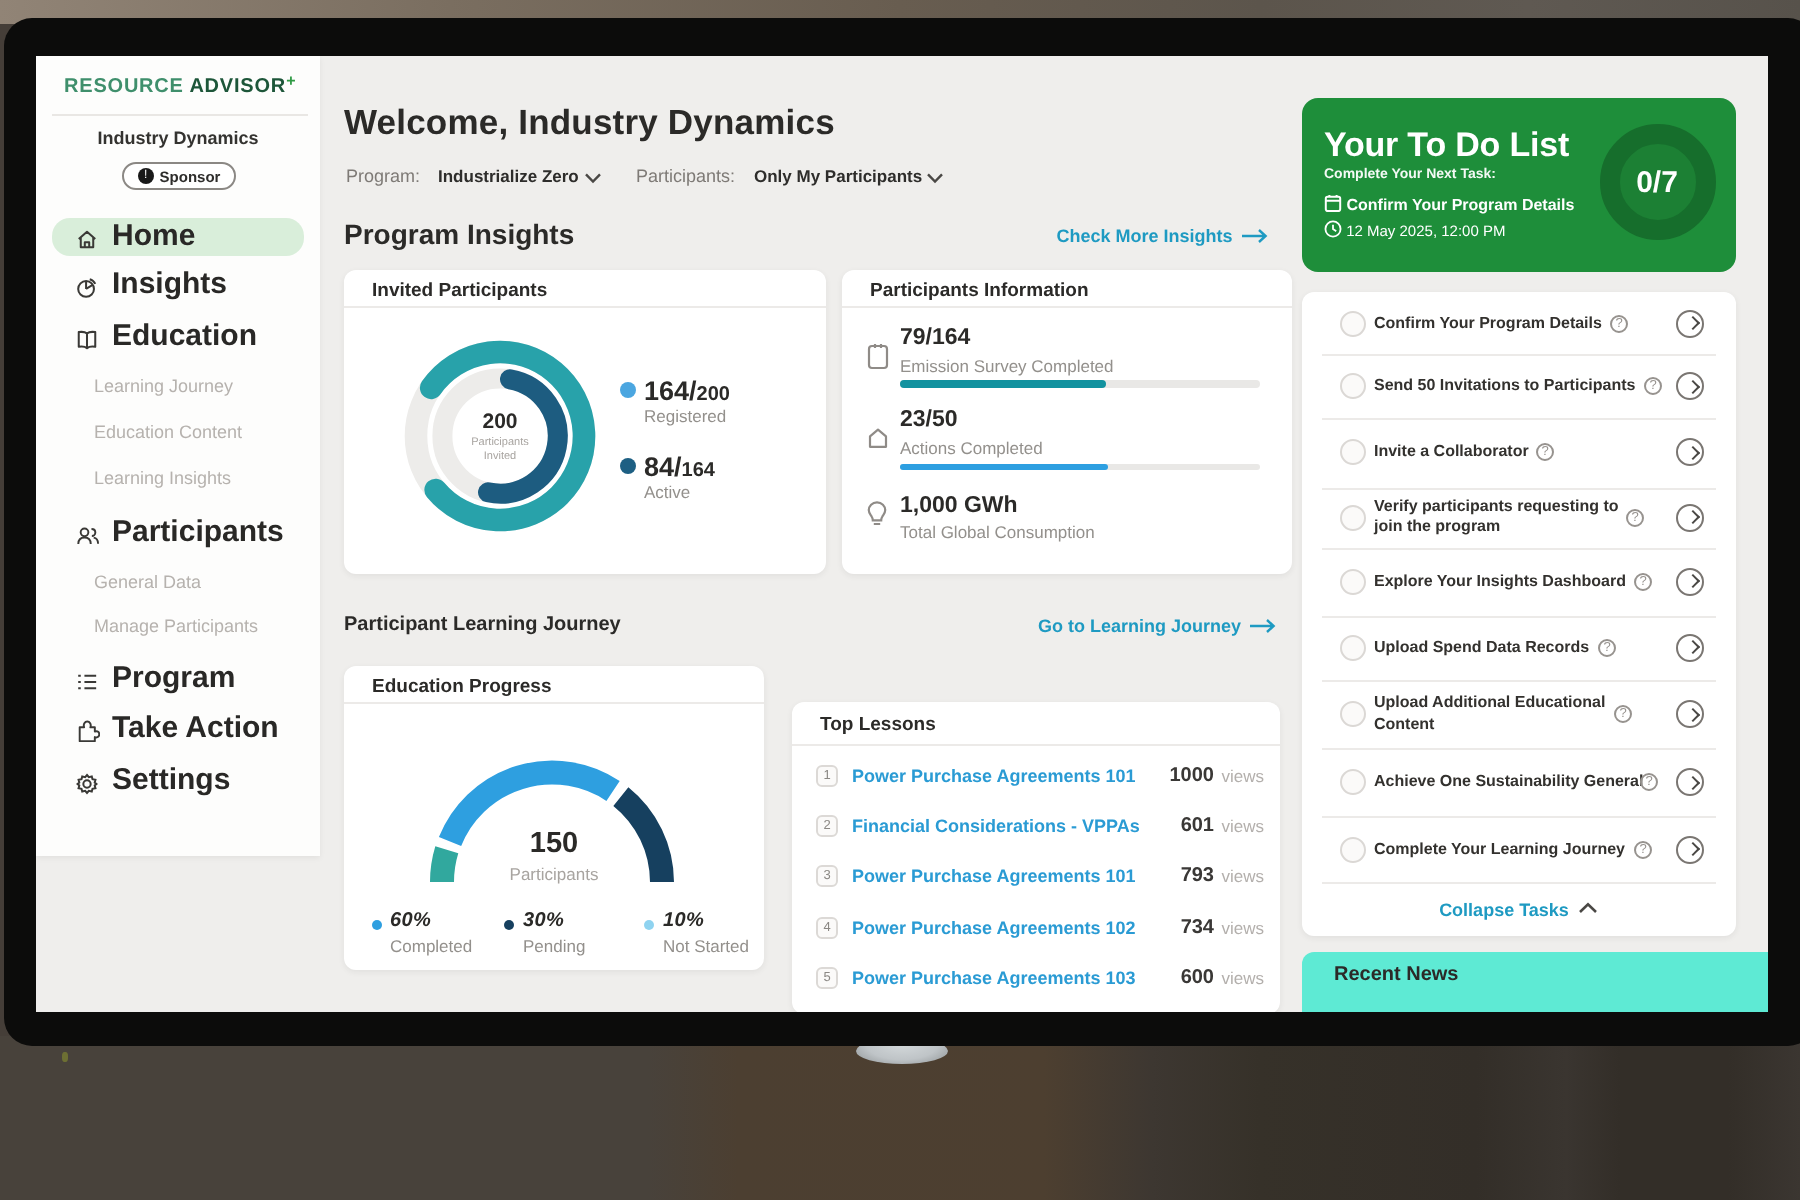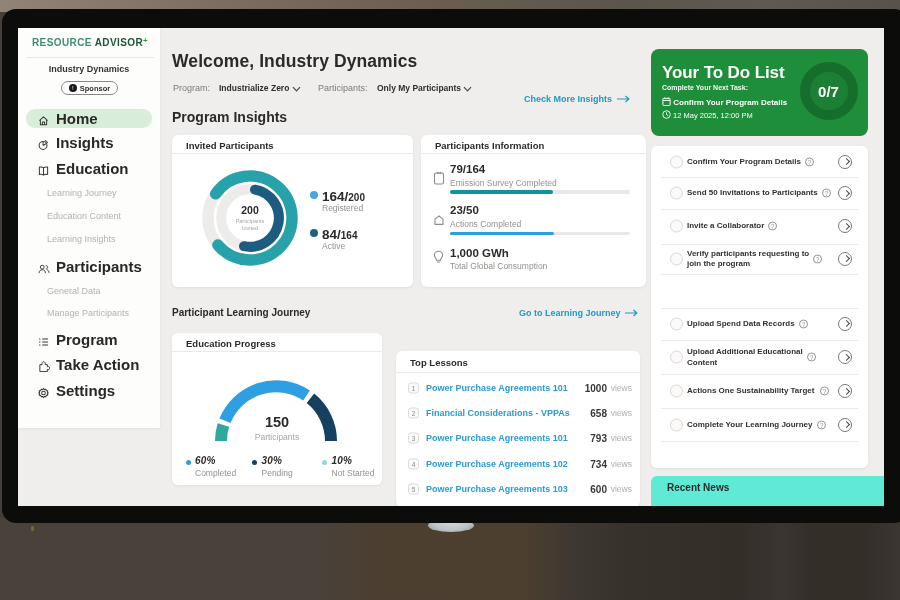--- a/index.html
+++ b/index.html
@@ -39,21 +39,21 @@
   #nav-home-bg { position:absolute; left:8px; top:80.5px; width:126px; height:19px; background:#d9eeda; border-radius:9px; }
 
   
   #welcome { position:absolute; left:154px; top:23px; font-size:17.5px; font-weight:bold; color:#2b2a28; letter-spacing:.1px; }
   .lbl { color:#7e7a76; font-size:9px; }
   .bld { color:#2e2d2b; font-size:9px; font-weight:bold; }
   #progrow { position:absolute; left:155px; top:53px; width:480px; height:12px; font-size:9px; }
   #sec1 { position:absolute; left:154px; top:81px; font-size:14px; font-weight:bold; color:#2b2a28; }
   #sec2 { position:absolute; left:154px; top:279px; font-size:10px; font-weight:bold; color:#2b2a28; }
   .tlink { color:#1e9ac2; font-size:9px; font-weight:bold; white-space:nowrap; }
-  #link1 { position:absolute; left:506px; top:66px; width:114px; text-align:left; }
+  #link1 { position:absolute; left:506px; top:85px; width:114px; text-align:center; }
   #link2 { position:absolute; left:494px; top:280px; width:126px; text-align:right; }
 
   .card { position:absolute; background:#fff; border-radius:6px; box-shadow:0 1px 3px rgba(40,40,40,.07); }
   .chead { position:absolute; left:14px; top:5px; font-size:9.5px; font-weight:bold; color:#2b2a28; }
   .cdiv { position:absolute; left:0; width:100%; height:1px; background:#eceae8; }
 
   
   #card1 { left:154px; top:107px; width:241px; height:152px; }
   #card2 { left:403px; top:107px; width:225px; height:152px; }
   #card3 { left:154px; top:305px; width:210px; height:152px; }
@@ -297,21 +297,21 @@
       <div class="cdiv" style="top:21px"></div>
       <div class="lesson" style="top:27px">
         <span class="badge">1</span>
         <span class="lt">Power Purchase Agreements 101</span>
         <span class="vn">1000</span>
         <span class="vw">views</span>
       </div>
       <div class="lesson" style="top:52px">
         <span class="badge">2</span>
         <span class="lt">Financial Considerations - VPPAs</span>
-        <span class="vn">658</span>
+        <span class="vn">601</span>
         <span class="vw">views</span>
       </div>
       <div class="lesson" style="top:77.4px">
         <span class="badge">3</span>
         <span class="lt">Power Purchase Agreements 101</span>
         <span class="vn">793</span>
         <span class="vw">views</span>
       </div>
       <div class="lesson" style="top:102.8px">
         <span class="badge">4</span>
@@ -363,48 +363,57 @@
         <span class="ch"></span>
       </div>
       <div class="tdiv" style="top:97.6px"></div>
       <div class="trow" style="top:97.6px;height:30px">
         <span class="cb"></span>
         <span class="tt">Verify participants requesting to<br>join the program</span>
         <span class="q" style="left:162px">?</span>
         <span class="ch"></span>
       </div>
       <div class="tdiv" style="top:127.8px"></div>
+      <div class="trow" style="top:127.8px;height:34px">
+        <span class="cb"></span>
+        <span class="tt">Explore Your Insights Dashboard</span>
+        <span class="q" style="left:166px">?</span>
+        <span class="ch"></span>
+      </div>
       <div class="tdiv" style="top:161.6px"></div>
       <div class="trow" style="top:161.6px;height:32px">
         <span class="cb"></span>
         <span class="tt">Upload Spend Data Records</span>
         <span class="q" style="left:148px">?</span>
         <span class="ch"></span>
       </div>
       <div class="tdiv" style="top:194px"></div>
       <div class="trow" style="top:194px;height:34px">
         <span class="cb"></span>
         <span class="tt">Upload Additional Educational<br>Content</span>
         <span class="q" style="left:156px">?</span>
         <span class="ch"></span>
       </div>
       <div class="tdiv" style="top:228.2px"></div>
       <div class="trow" style="top:228.2px;height:34px">
         <span class="cb"></span>
-        <span class="tt">Actions One Sustainability Target</span>
+        <span class="tt">Achieve One Sustainability General</span>
         <span class="q" style="left:169px">?</span>
         <span class="ch"></span>
       </div>
       <div class="tdiv" style="top:262px"></div>
       <div class="trow" style="top:262px;height:33px">
         <span class="cb"></span>
         <span class="tt">Complete Your Learning Journey</span>
         <span class="q" style="left:166px">?</span>
         <span class="ch"></span>
       </div>
       <div class="tdiv" style="top:295.4px"></div>
+      <div id="collapse" class="tlink">Collapse Tasks&nbsp;&nbsp;<svg width="10" height="6" viewBox="0 0 10 6" fill="none" stroke="#4a4845" stroke-width="1.3" style="vertical-align:1px">
+          <path d="M1 5 L5 1.2 L9 5"></path>
+        </svg></div>
     </div>
 
     <div id="recent">
       <div class="chead" style="top:6px;left:16px">Recent News</div>
     </div>
 
   </div>
 
 </body></html>

